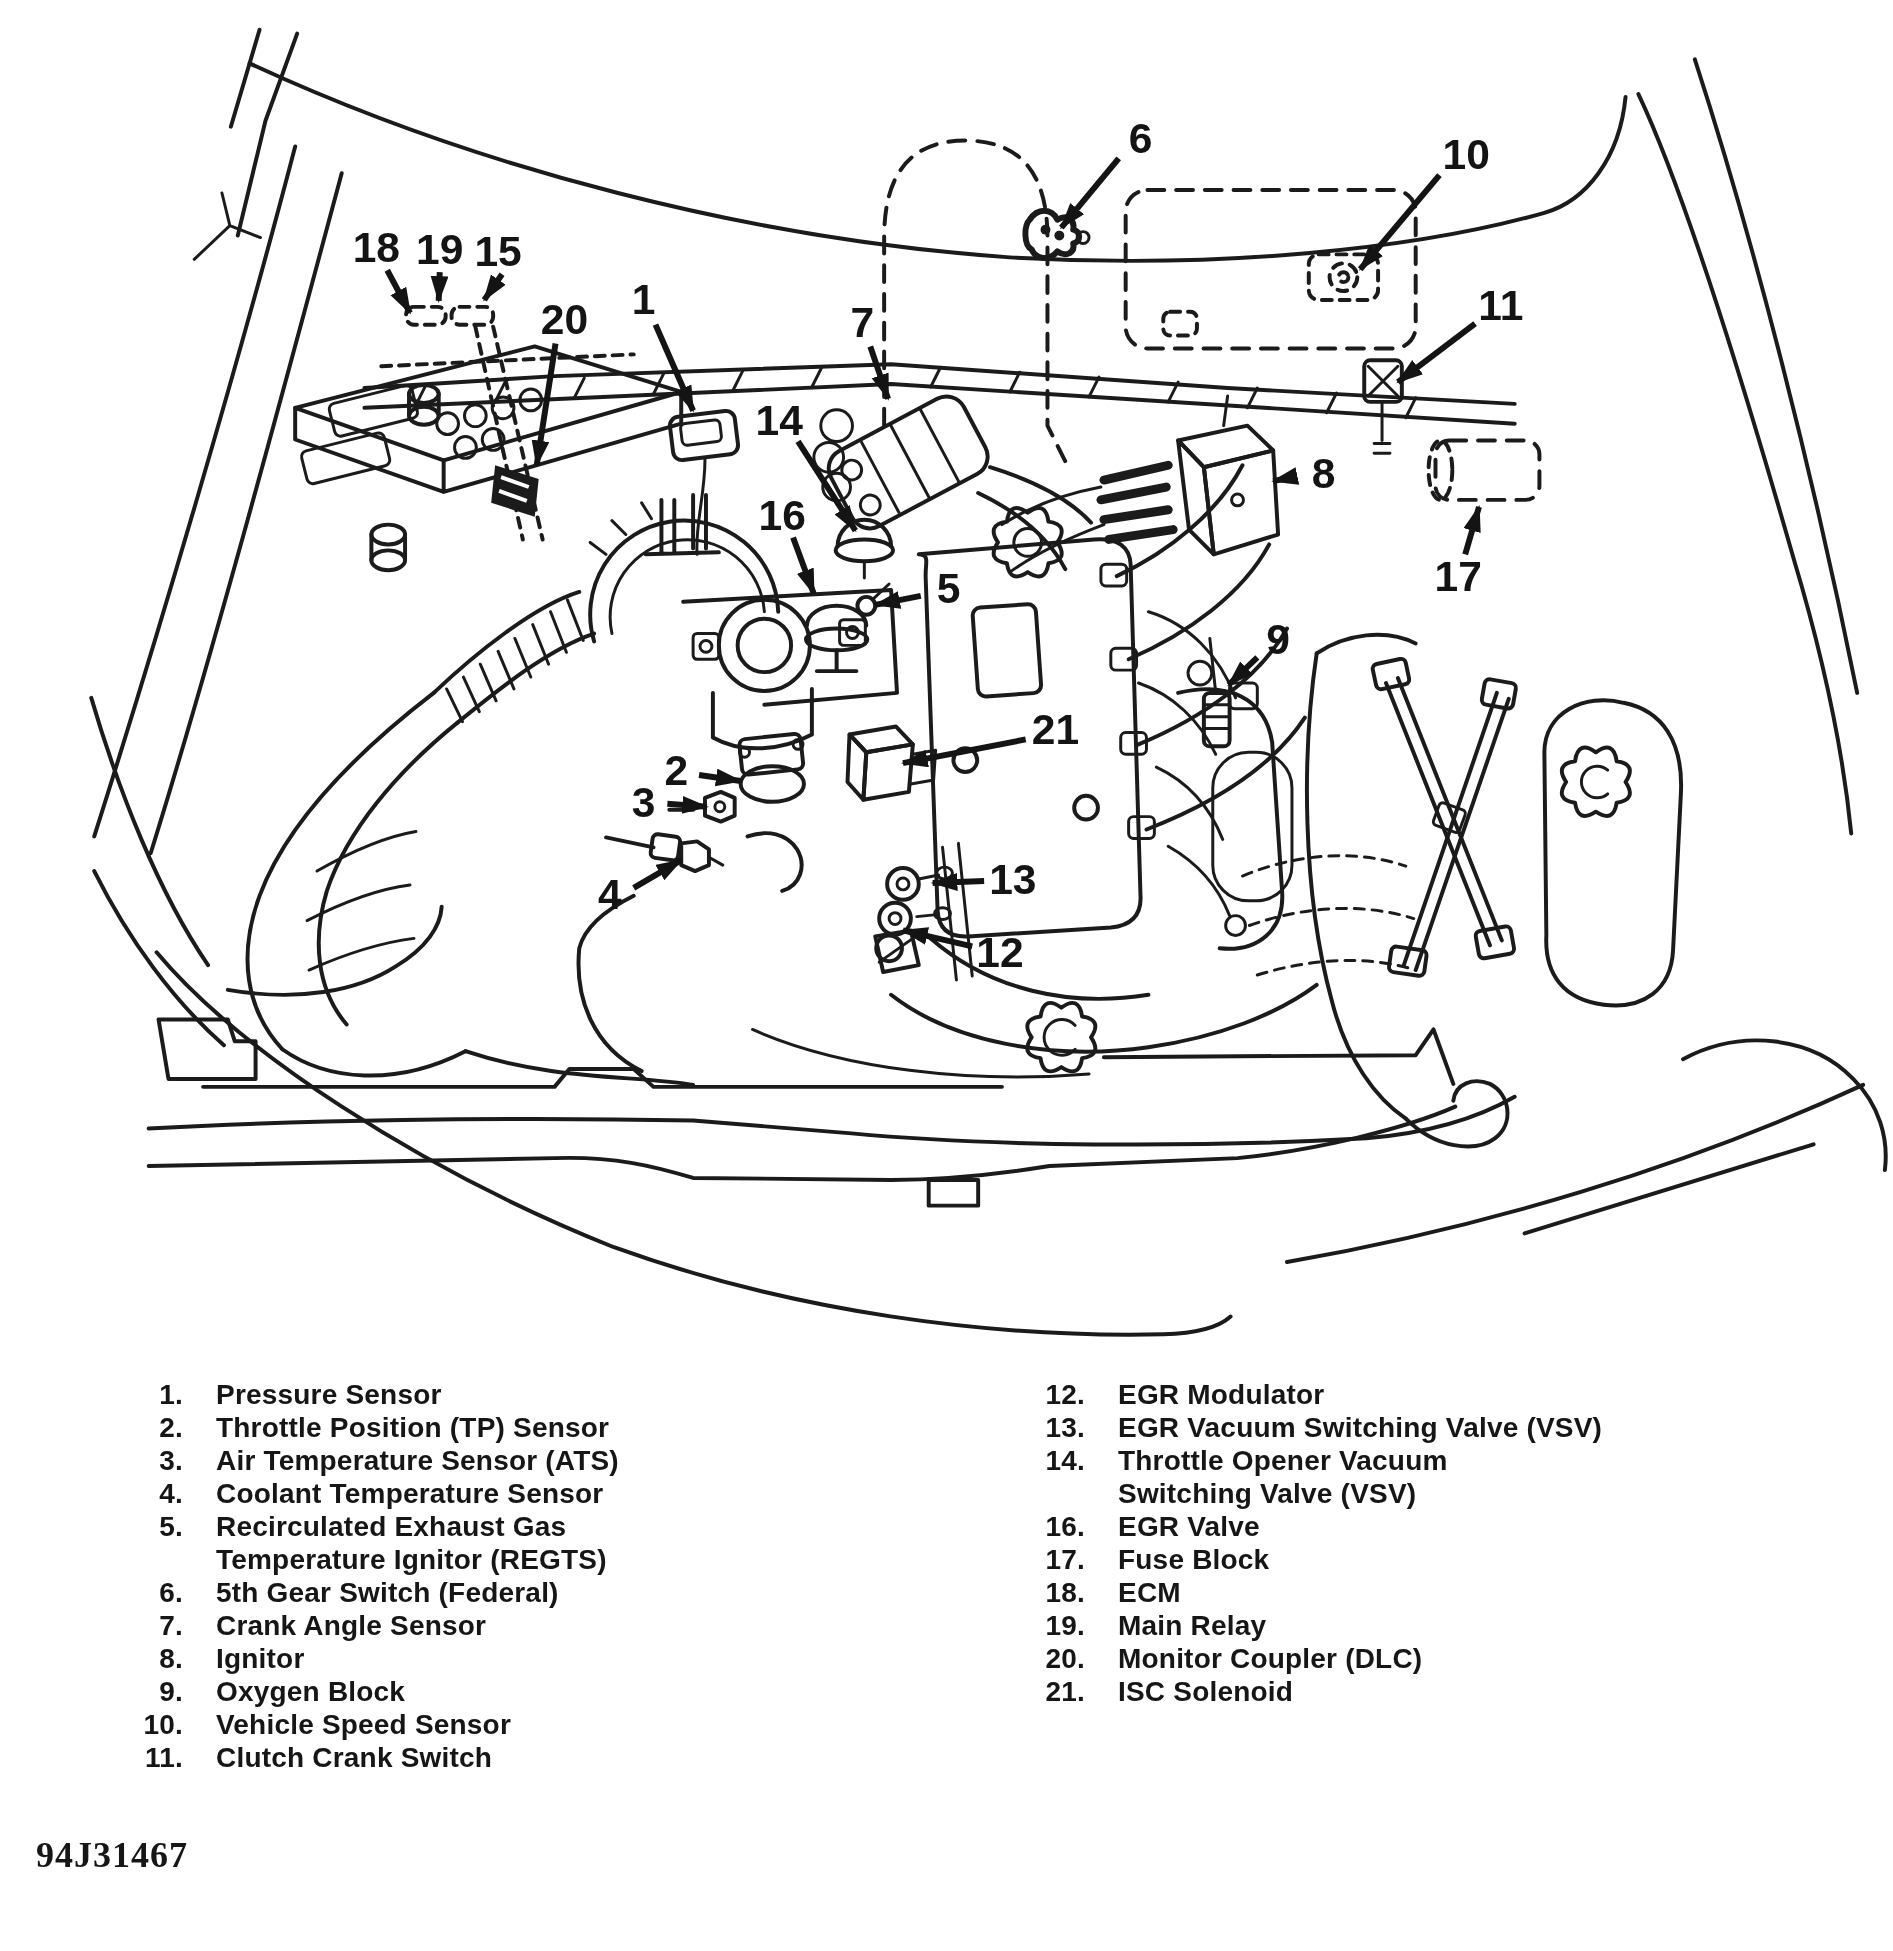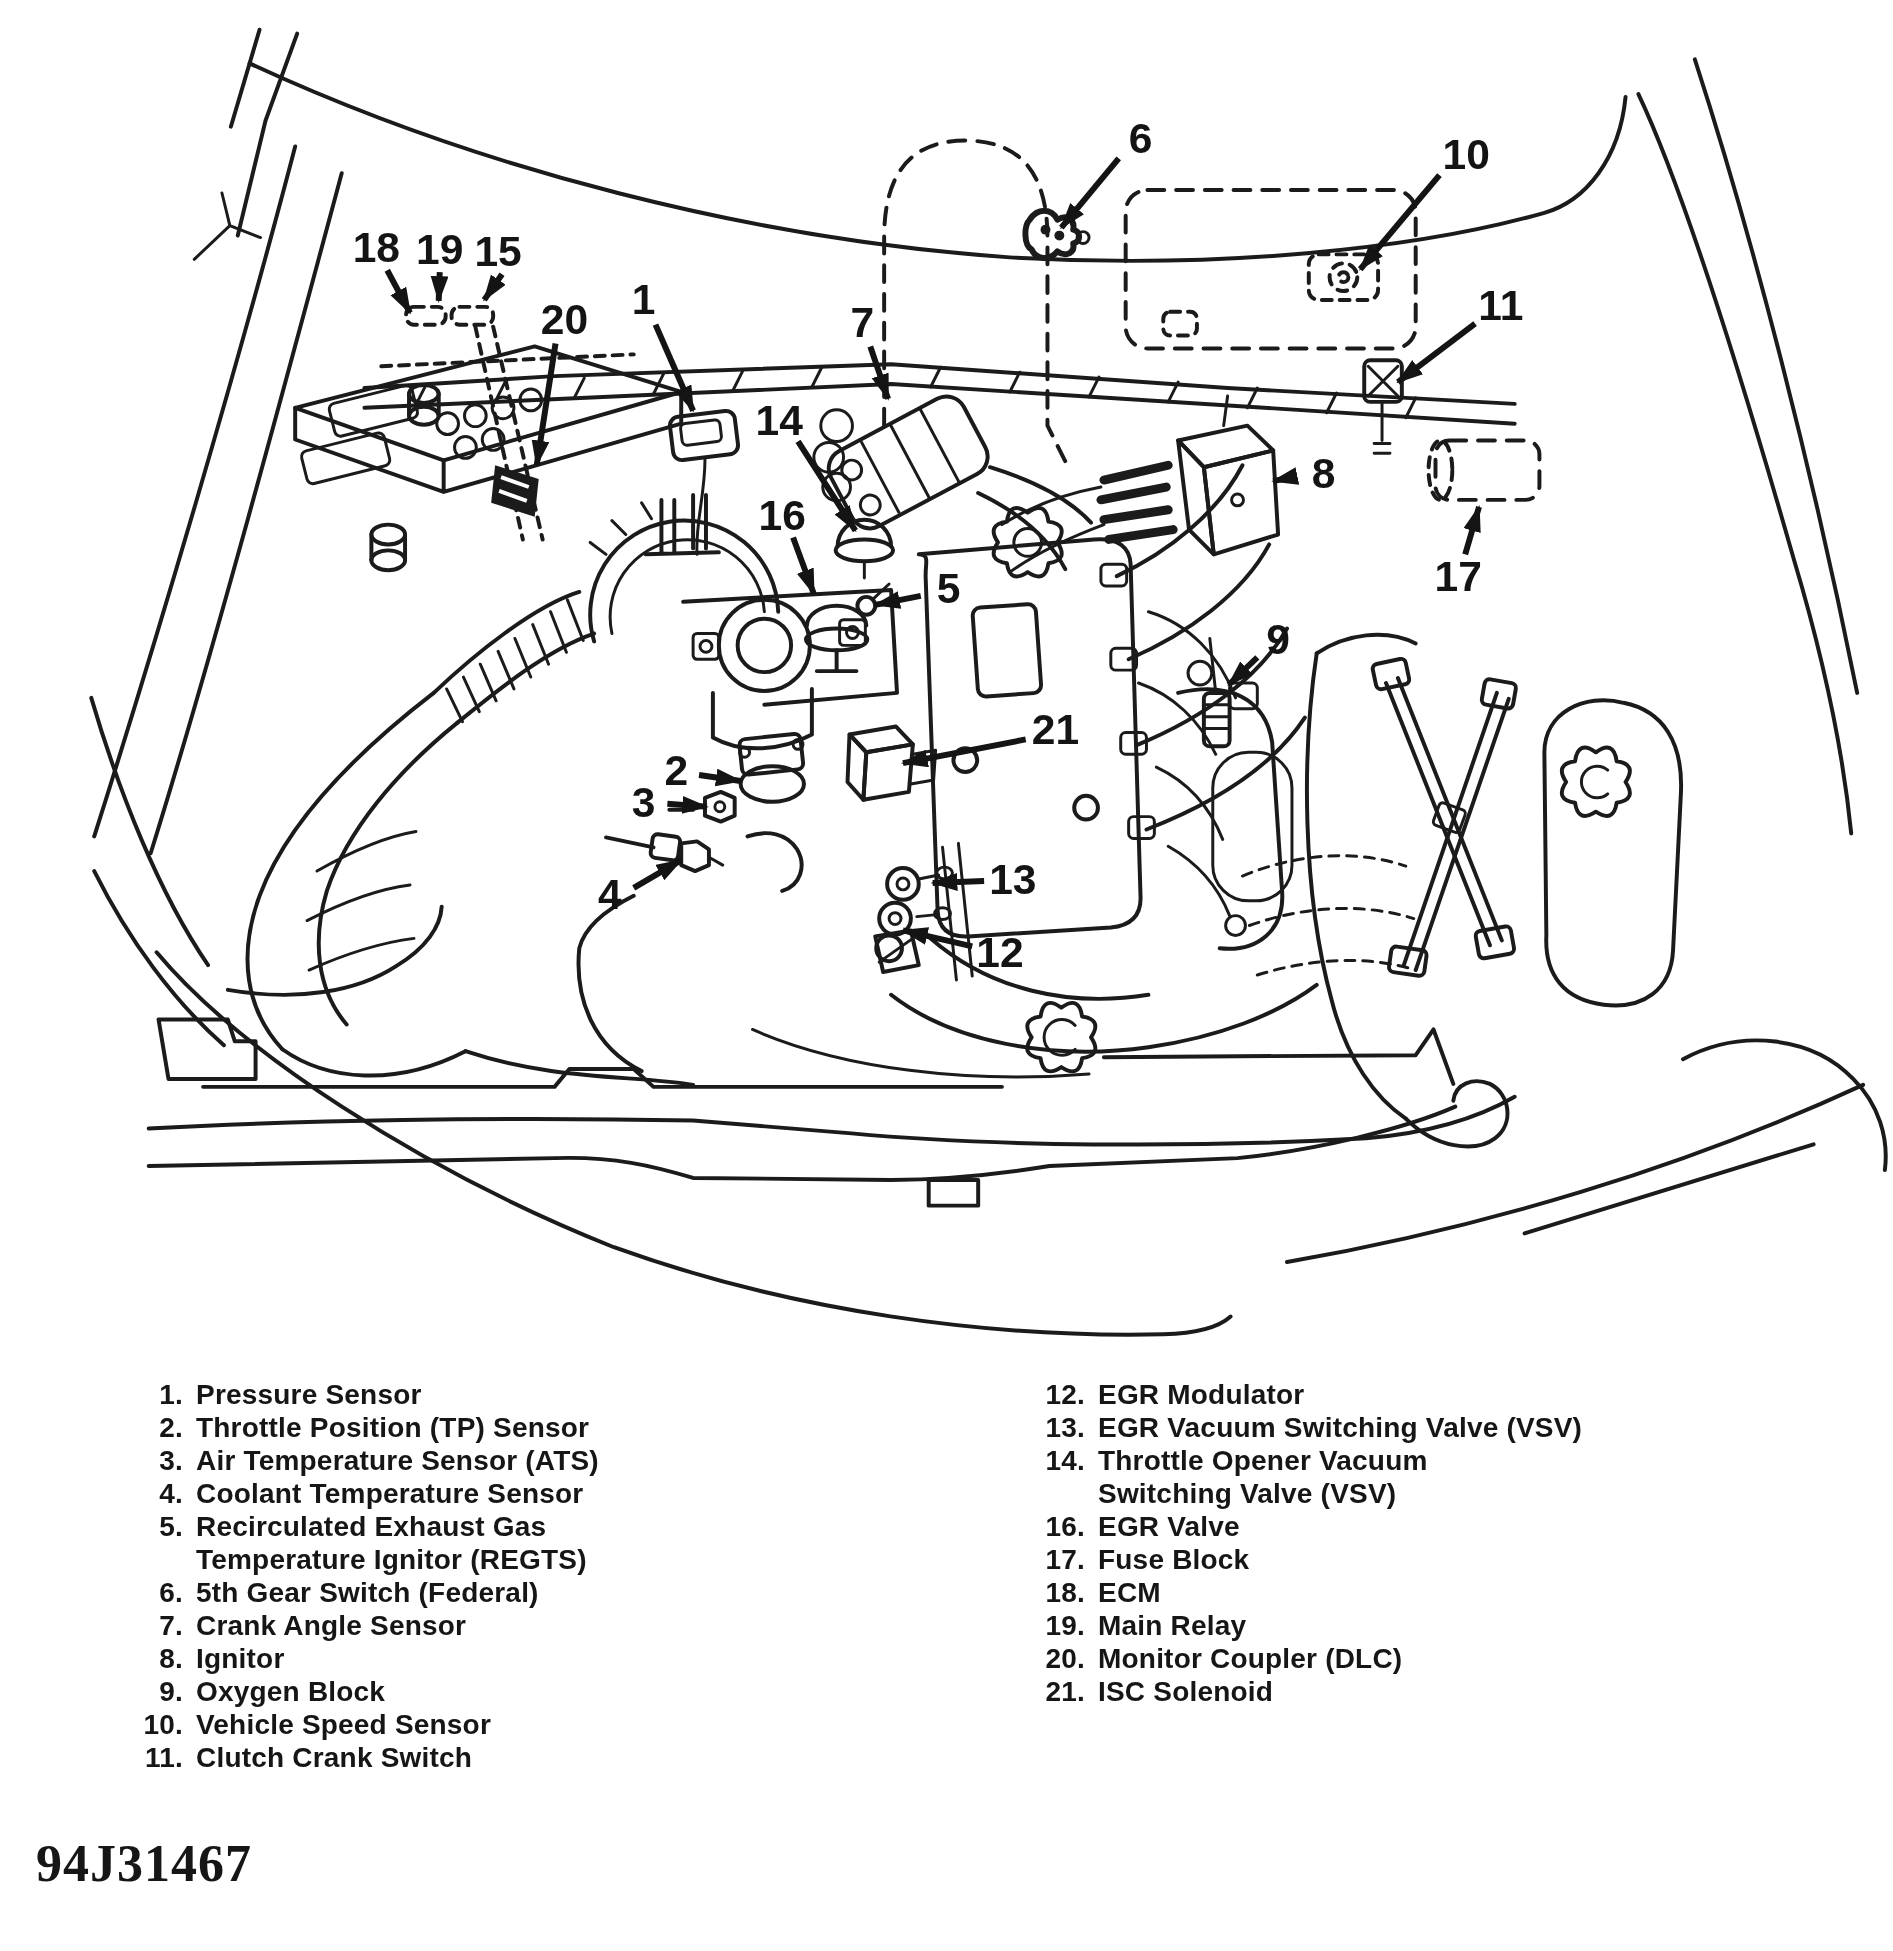--- a/index.html
+++ b/index.html
@@ -28,26 +28,26 @@
     position:absolute;
     font-size:28px;font-weight:600;line-height:33px;
     letter-spacing:0.2px;
     white-space:nowrap;
   }
   #legend-left{left:128px;top:1378px;}
   #legend-right{left:1024px;top:1378px;}
   .lrow{display:flex;align-items:flex-start;}
   .lrow .num{display:inline-block;width:55px;text-align:right;padding-right:13px;flex:0 0 auto;}
   #legend-right .lrow .num{width:61px;}
-  .lrow .txt{display:inline-block;}
+  .lrow .txt{display:inline-block;margin-left:20px;}
   .tline{display:block;}
   #part-code{
     position:absolute;left:36px;top:1834px;
     font-family:"Liberation Serif", serif;
-    font-size:52px;font-weight:700;letter-spacing:1px;
+    font-size:36px;font-weight:700;letter-spacing:1px;
   }
 </style>
 </head>
 <body>
 
 <div class="page">
 
   <svg id="diagram" width="1894" height="1366" viewBox="0 0 1913 1380">
     <defs>
       <marker id="ah" markerUnits="userSpaceOnUse" markerWidth="28" markerHeight="20" refX="25" refY="9" orient="auto">

